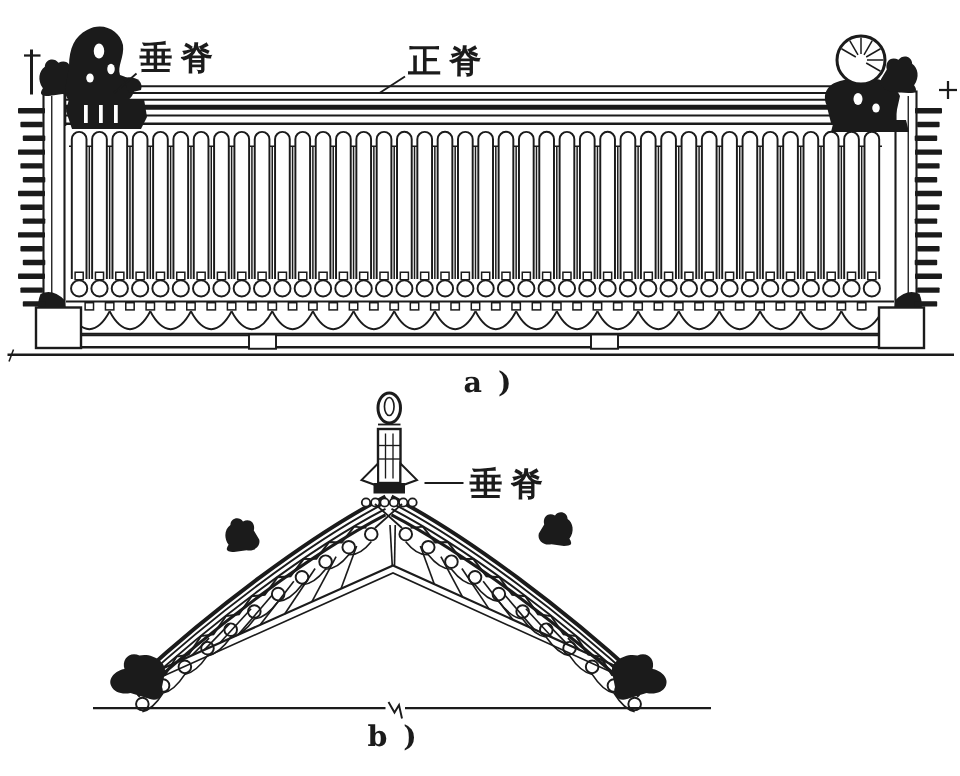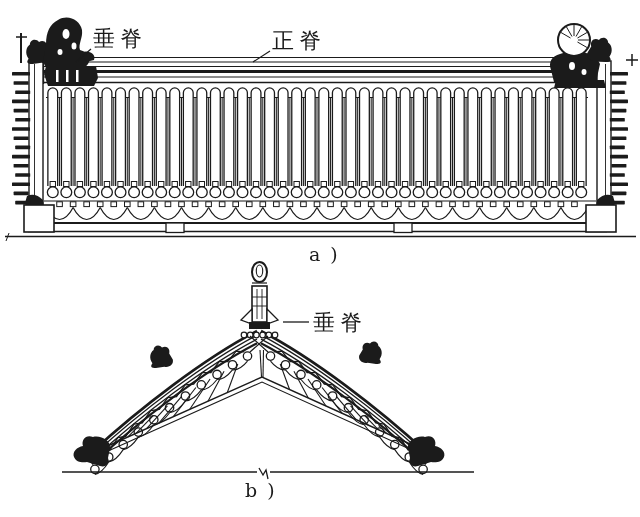--- a/index.html
+++ b/index.html
@@ -1,19 +1,19 @@
 <!DOCTYPE html>
 <html style="--ink: #1b1b1b; --paper: #ffffff;"><head>
 <meta charset="utf-8">
 <style>
   :root{ --ink:#1b1b1b; --paper:#ffffff; }
   html,body{ margin:0; padding:0; background:#e8e8e8; }
   .canvas{
     width:640px; height:517px; position:relative;
-    background:var(--paper); overflow:hidden; margin:0;
+    background:var(--paper); overflow:hidden; margin:0;font-weight:bold;
   }
   svg{ display:block; color:var(--ink); }
   text{
     fill:var(--ink);
     font-family:"DejaVu Serif","Liberation Serif",serif;
   }
   .cjk{ font-size:22px; letter-spacing:5px; }
   .cap{ font-size:19px; letter-spacing:2px; }
 </style>
 </head>

